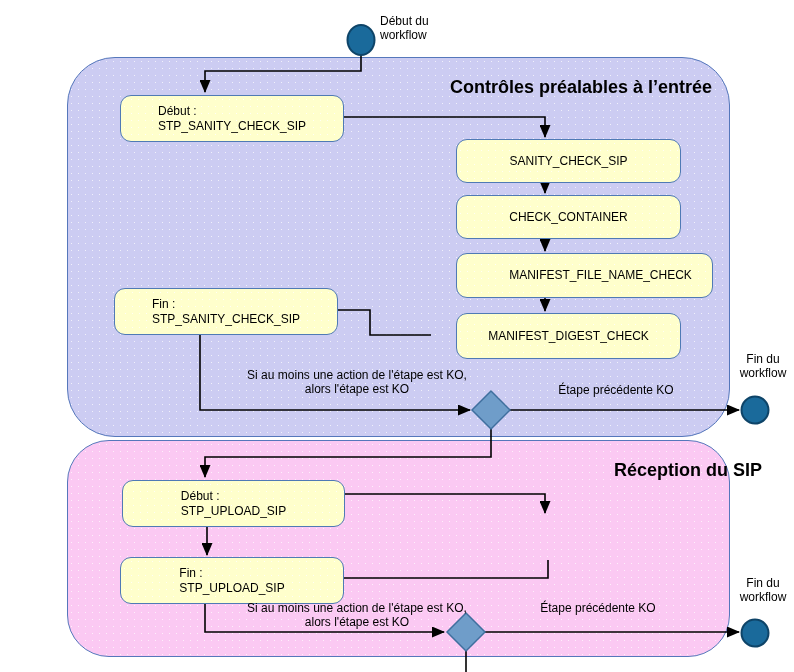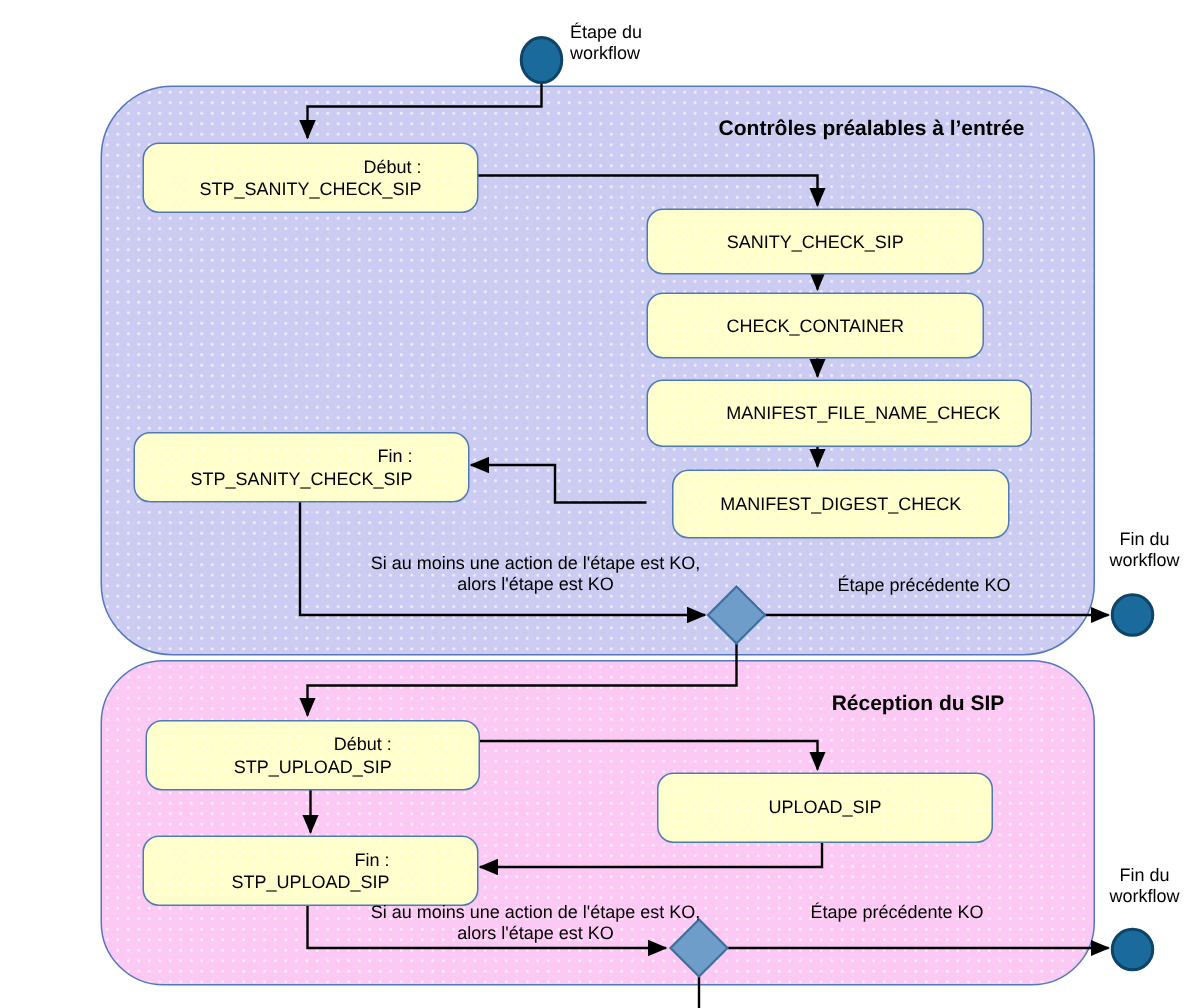--- a/index.html
+++ b/index.html
@@ -8,30 +8,30 @@
     font-family:"Liberation Sans", sans-serif;color:#000;
   }
   .grp{
     position:absolute;border:1.5px solid #5577bb;z-index:1;
     background-color:#ccccf2;
     background-image:radial-gradient(circle, rgba(255,255,255,0.7) 0.8px, transparent 1px);
     background-size:7px 7px;
   }
   .grp.pink{background-color:#fbc9f3;}
   .grp-title{
-    position:absolute;z-index:3;font-size:14px;font-weight:bold;text-align:center;
+    position:absolute;z-index:3;font-size:18px;font-weight:bold;text-align:center;
     width:300px;
   }
   .box{
     position:absolute;z-index:3;border:1.4px solid #4f7ab5;border-radius:11px;
     background-color:#ffffcc;
     background-image:radial-gradient(circle, rgba(255,255,255,0.8) 0.7px, transparent 0.9px);
     background-size:7px 7px;
-    display:flex;align-items:center;justify-content:center;text-align:right;
-    font-size:12px;line-height:1.25;white-space:pre-line;
+    display:flex;align-items:center;justify-content:center;text-align:left;
+    font-size:12px;line-height:1.25;white-space:pre-line;margin-left:25px;
   }
   .lbl{
     position:absolute;z-index:3;font-size:12px;line-height:1.18;white-space:pre-line;
   }
   .lbl.center{text-align:center;}
   svg.edges{position:absolute;left:0;top:0;z-index:2;pointer-events:none;}
 </style>
 </head>
 <body>
 
@@ -64,41 +64,40 @@
       <polyline points="466,651 466,672"></polyline>
     </g>
     <ellipse cx="361" cy="40" rx="13.5" ry="15" fill="#1a6a9b" stroke="#0e4468" stroke-width="2"></ellipse>
     <polygon points="491,391 510,410 491,429 472,410" fill="#6f9dc9" stroke="#3f6f9e" stroke-width="1.5"></polygon>
     <polygon points="466,613 485,632 466,651 447,632" fill="#6f9dc9" stroke="#3f6f9e" stroke-width="1.5"></polygon>
     <circle cx="755" cy="410" r="13.5" fill="#1a6a9b" stroke="#0e4468" stroke-width="2"></circle>
     <circle cx="755" cy="633" r="13.5" fill="#1a6a9b" stroke="#0e4468" stroke-width="2"></circle>
   </svg>
 
   <div class="grp-title" style="left:431px;top:77px;">Contrôles préalables à l’entrée</div>
-  <div class="grp-title" style="left:462px;top:460px;">Réception du SIP</div>
+  <div class="grp-title" style="left:462px;top:460px;text-align:right;">Réception du SIP</div>
 
-  <div class="lbl" style="left:380px;top:14px;width:70px;">Étape du
+  <div class="lbl" style="left:380px;top:14px;width:70px;">Début du
 workflow</div>
   <div class="lbl center" style="left:713px;top:352px;width:100px;">Fin du
 workflow</div>
   <div class="lbl center" style="left:713px;top:576px;width:100px;">Fin du
 workflow</div>
 
   <div class="box" style="left:95px;top:95px;width:222px;height:45px;">Début :
 STP_SANITY_CHECK_SIP</div>
   <div class="box" style="left:431px;top:195px;width:223px;height:42px;">CHECK_CONTAINER</div>
   <div class="box" style="left:431px;top:139px;width:223px;height:42px;">SANITY_CHECK_SIP</div>
   <div class="box" style="left:431px;top:253px;width:223px;height:43px;padding-left:32px;">MANIFEST_FILE_NAME_CHECK</div>
-  <div class="box" style="left:448px;top:313px;width:223px;height:44px;">MANIFEST_DIGEST_CHECK</div>
+  <div class="box" style="left:431px;top:313px;width:223px;height:44px;">MANIFEST_DIGEST_CHECK</div>
   <div class="box" style="left:89px;top:288px;width:222px;height:45px;">Fin :
 STP_SANITY_CHECK_SIP</div>
 
   <div class="box" style="left:97px;top:480px;width:221px;height:45px;">Début :
 STP_UPLOAD_SIP</div>
-  <div class="box" style="left:438px;top:515px;width:222px;height:45px;">UPLOAD_SIP</div>
   <div class="box" style="left:95px;top:557px;width:222px;height:45px;">Fin :
 STP_UPLOAD_SIP</div>
 
   <div class="lbl center" style="left:207px;top:368px;width:300px;">Si au moins une action de l'étape est KO,
 alors l'étape est KO</div>
   <div class="lbl center" style="left:516px;top:383px;width:200px;">Étape précédente KO</div>
   <div class="lbl center" style="left:207px;top:601px;width:300px;">Si au moins une action de l'étape est KO,
 alors l'étape est KO</div>
   <div class="lbl center" style="left:498px;top:601px;width:200px;">Étape précédente KO</div>
 

